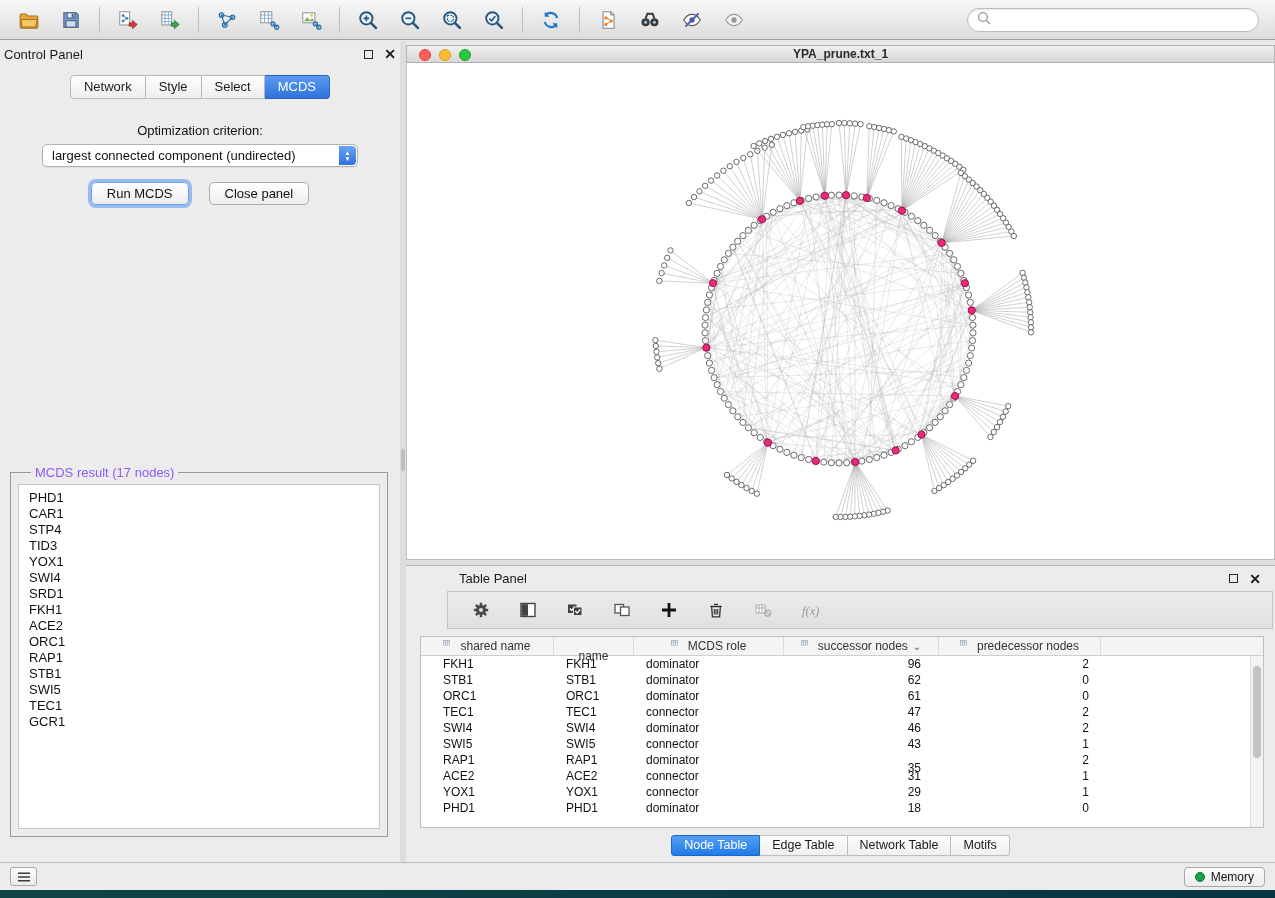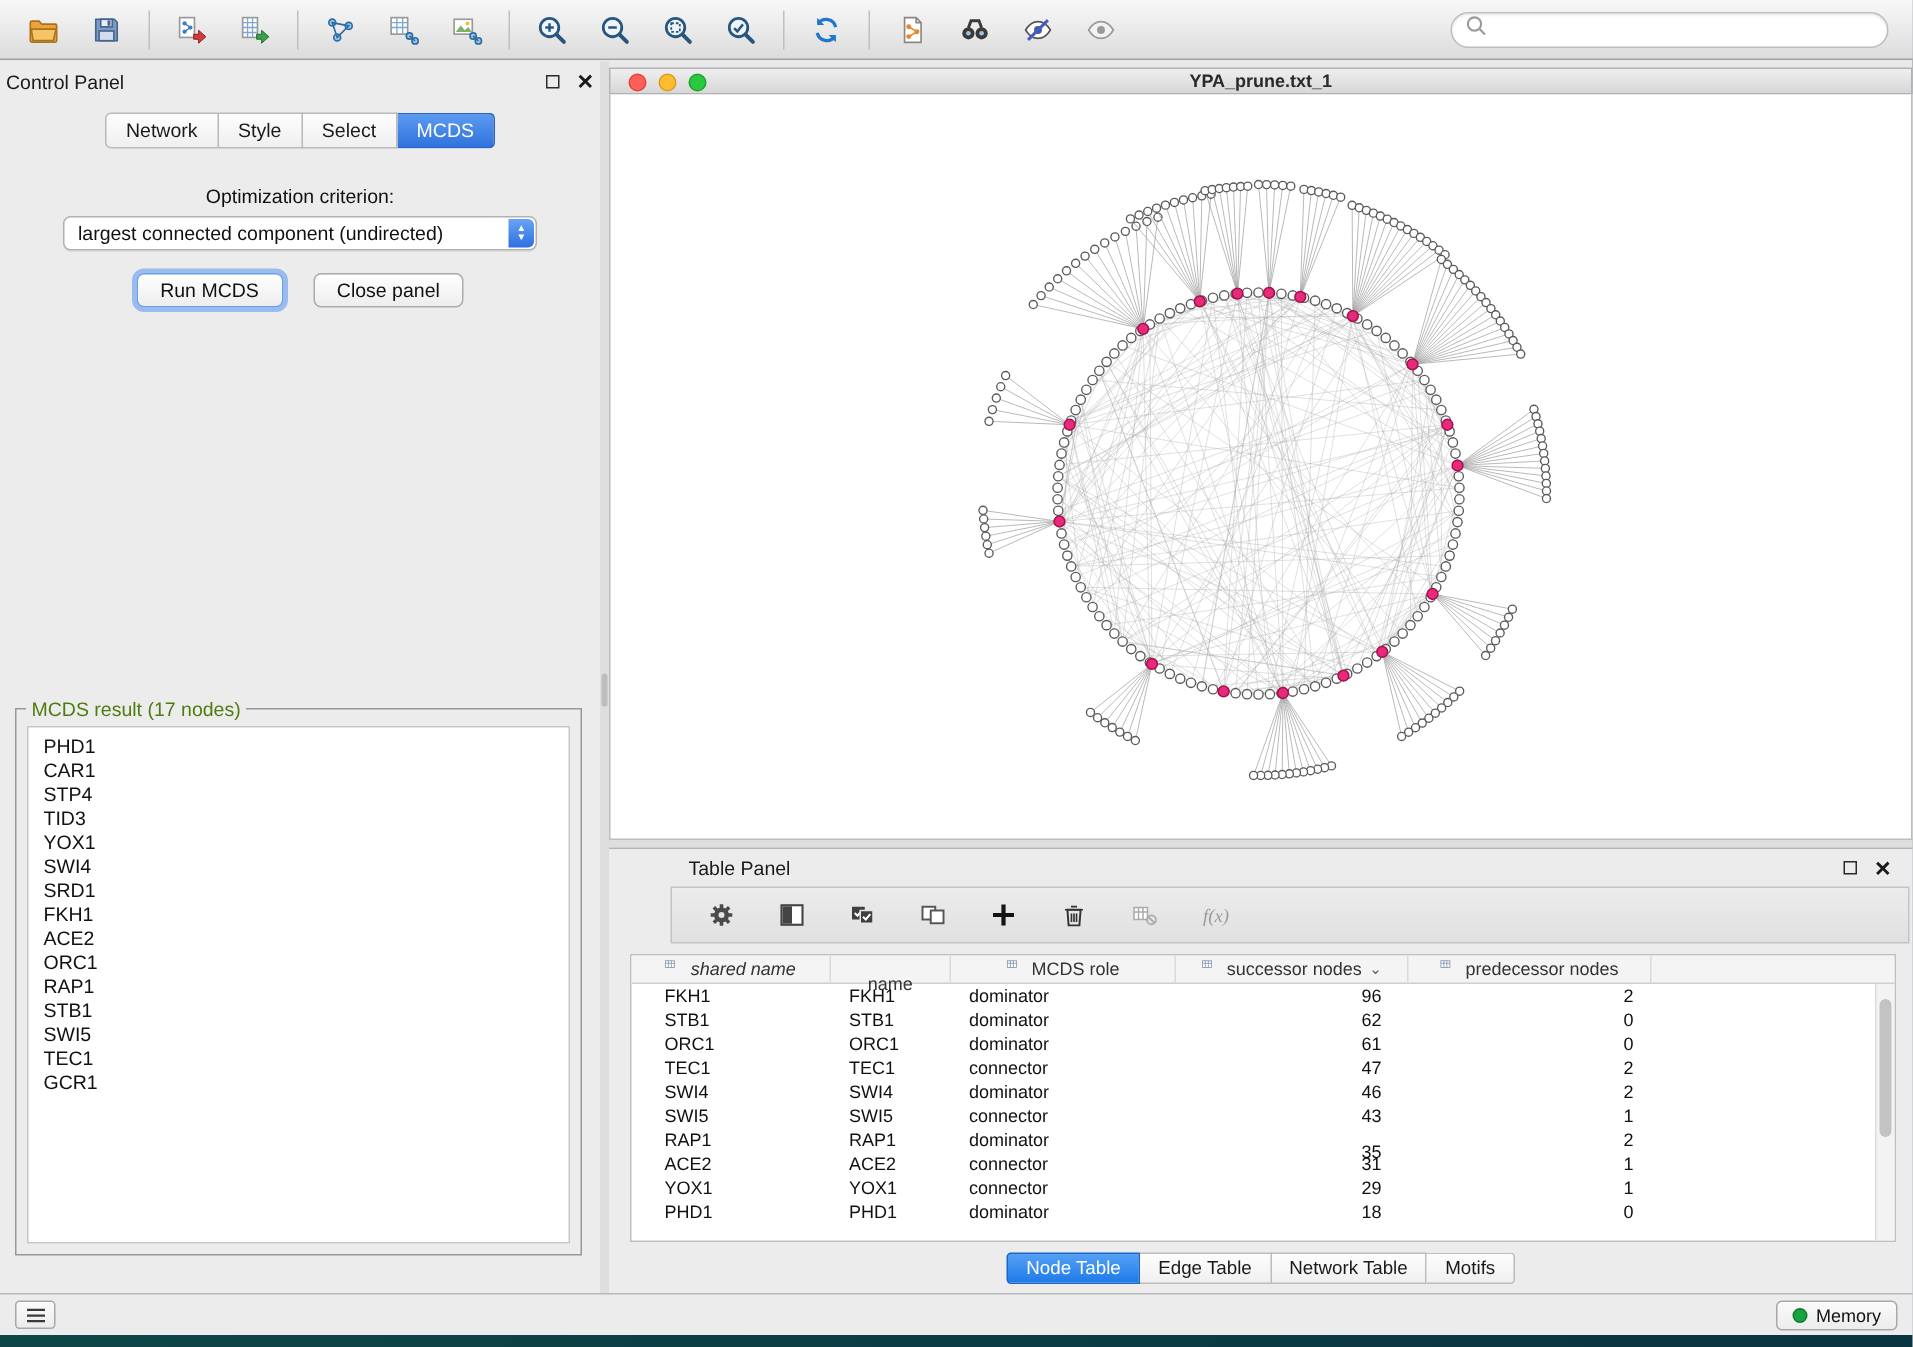--- a/index.html
+++ b/index.html
@@ -46,21 +46,21 @@
   .dd-stepper { position:absolute; right:1px; top:1px; bottom:1px; width:17px;
     background:linear-gradient(#6aa4f4,#2e6fe2); border-radius:0 4px 4px 0;
     display:flex; flex-direction:column; align-items:center; justify-content:center;
     color:#fff; font-size:6.5px; line-height:6px; }
   .btn-row { display:flex; justify-content:center; gap:20px; margin-top:15px; }
   .pbtn { font-size:13px; height:23px; padding:0 15px; color:#111;
     background:linear-gradient(#ffffff,#ededed); border:1px solid #ababab; border-radius:5px; }
   .pbtn.focused { box-shadow:0 0 0 3px rgba(100,155,240,.6); border-color:#6b9ff0; }
   .result-fieldset { position:absolute; left:10px; top:424px; width:378px; height:372px;
     border:1px solid #989898; background:#ececec; }
-  .result-fieldset legend { font-size:13px; color:#4d7c0f; margin-left:6px; padding:0 4px; }
+  .result-fieldset legend { font-size:13px; color:#8b5cf6; margin-left:20px; padding:0 4px; }
   .result-list { position:absolute; left:7px; right:7px; top:4px; bottom:7px; background:#fff;
     border:1px solid #c6c6c6; padding:5px 10px; font-size:13px; line-height:16px;
     color:#111; overflow:hidden; }
 
   .v-splitter { position:absolute; left:400px; top:0; width:6px; height:100%; background:#dedede; }
   .v-grip { position:absolute; left:1px; top:408px; width:4px; height:22px; background:#bdbdbd; border-radius:2px; }
 
   
   .right-area { position:absolute; left:406px; top:0; right:0; height:100%; }
 
@@ -1029,21 +1029,21 @@
               </svg>
             </div>
             <div class="tb-btn">
               <svg width="20" height="20" viewBox="0 0 20 20">
                 <text x="2" y="14.5" font-size="12.5" font-style="italic" fill="#9a9a9a" font-family="Liberation Serif,serif">f(x)</text>
               </svg>
             </div>
           </div>
         <div class="table-wrap">
           <div class="t-head" id="t-head">
-              <div class="t-col" style="width: 133px; font-style: italic;">
+              <div class="t-col" style="width: 133px;">
                 <span><svg width="12" height="12" viewBox="0 0 20 20">
                     <rect x="1" y="2.5" width="10" height="7.5" fill="#fff" stroke="#8a9bb0"></rect>
                     <path d="M1 5.3h10M4.3 2.5v7.5M7.6 2.5v7.5" stroke="#8a9bb0"></path>
                   </svg></span>
                 <span>shared name</span>
               </div>
               <div class="t-col" style="width: 80px; flex-direction: column;">
                 <span><svg width="12" height="12" viewBox="0 0 20 20">
                     <rect x="1" y="2.5" width="10" height="7.5" fill="#fff" stroke="#8a9bb0"></rect>
                     <path d="M1 5.3h10M4.3 2.5v7.5M7.6 2.5v7.5" stroke="#8a9bb0"></path>

